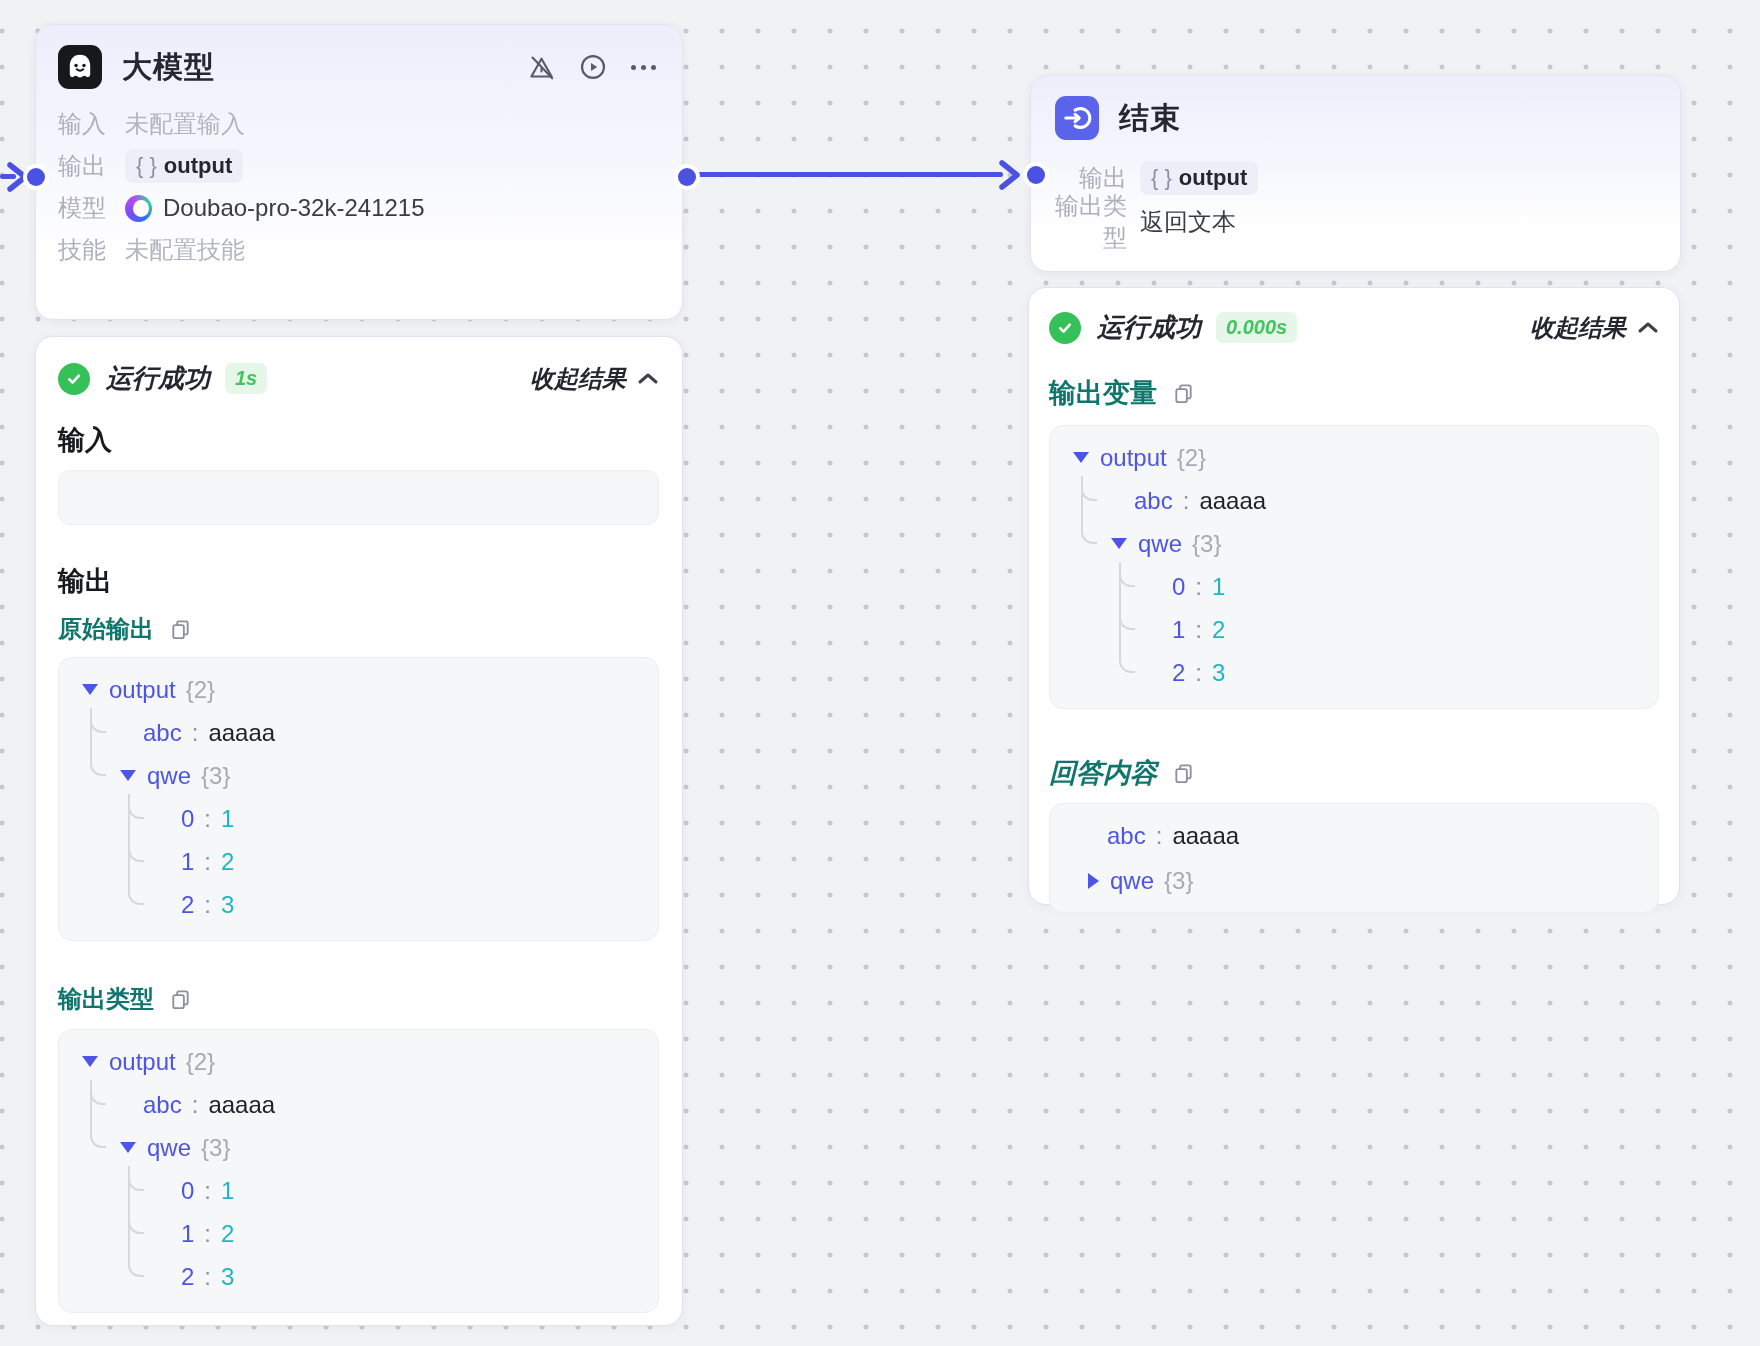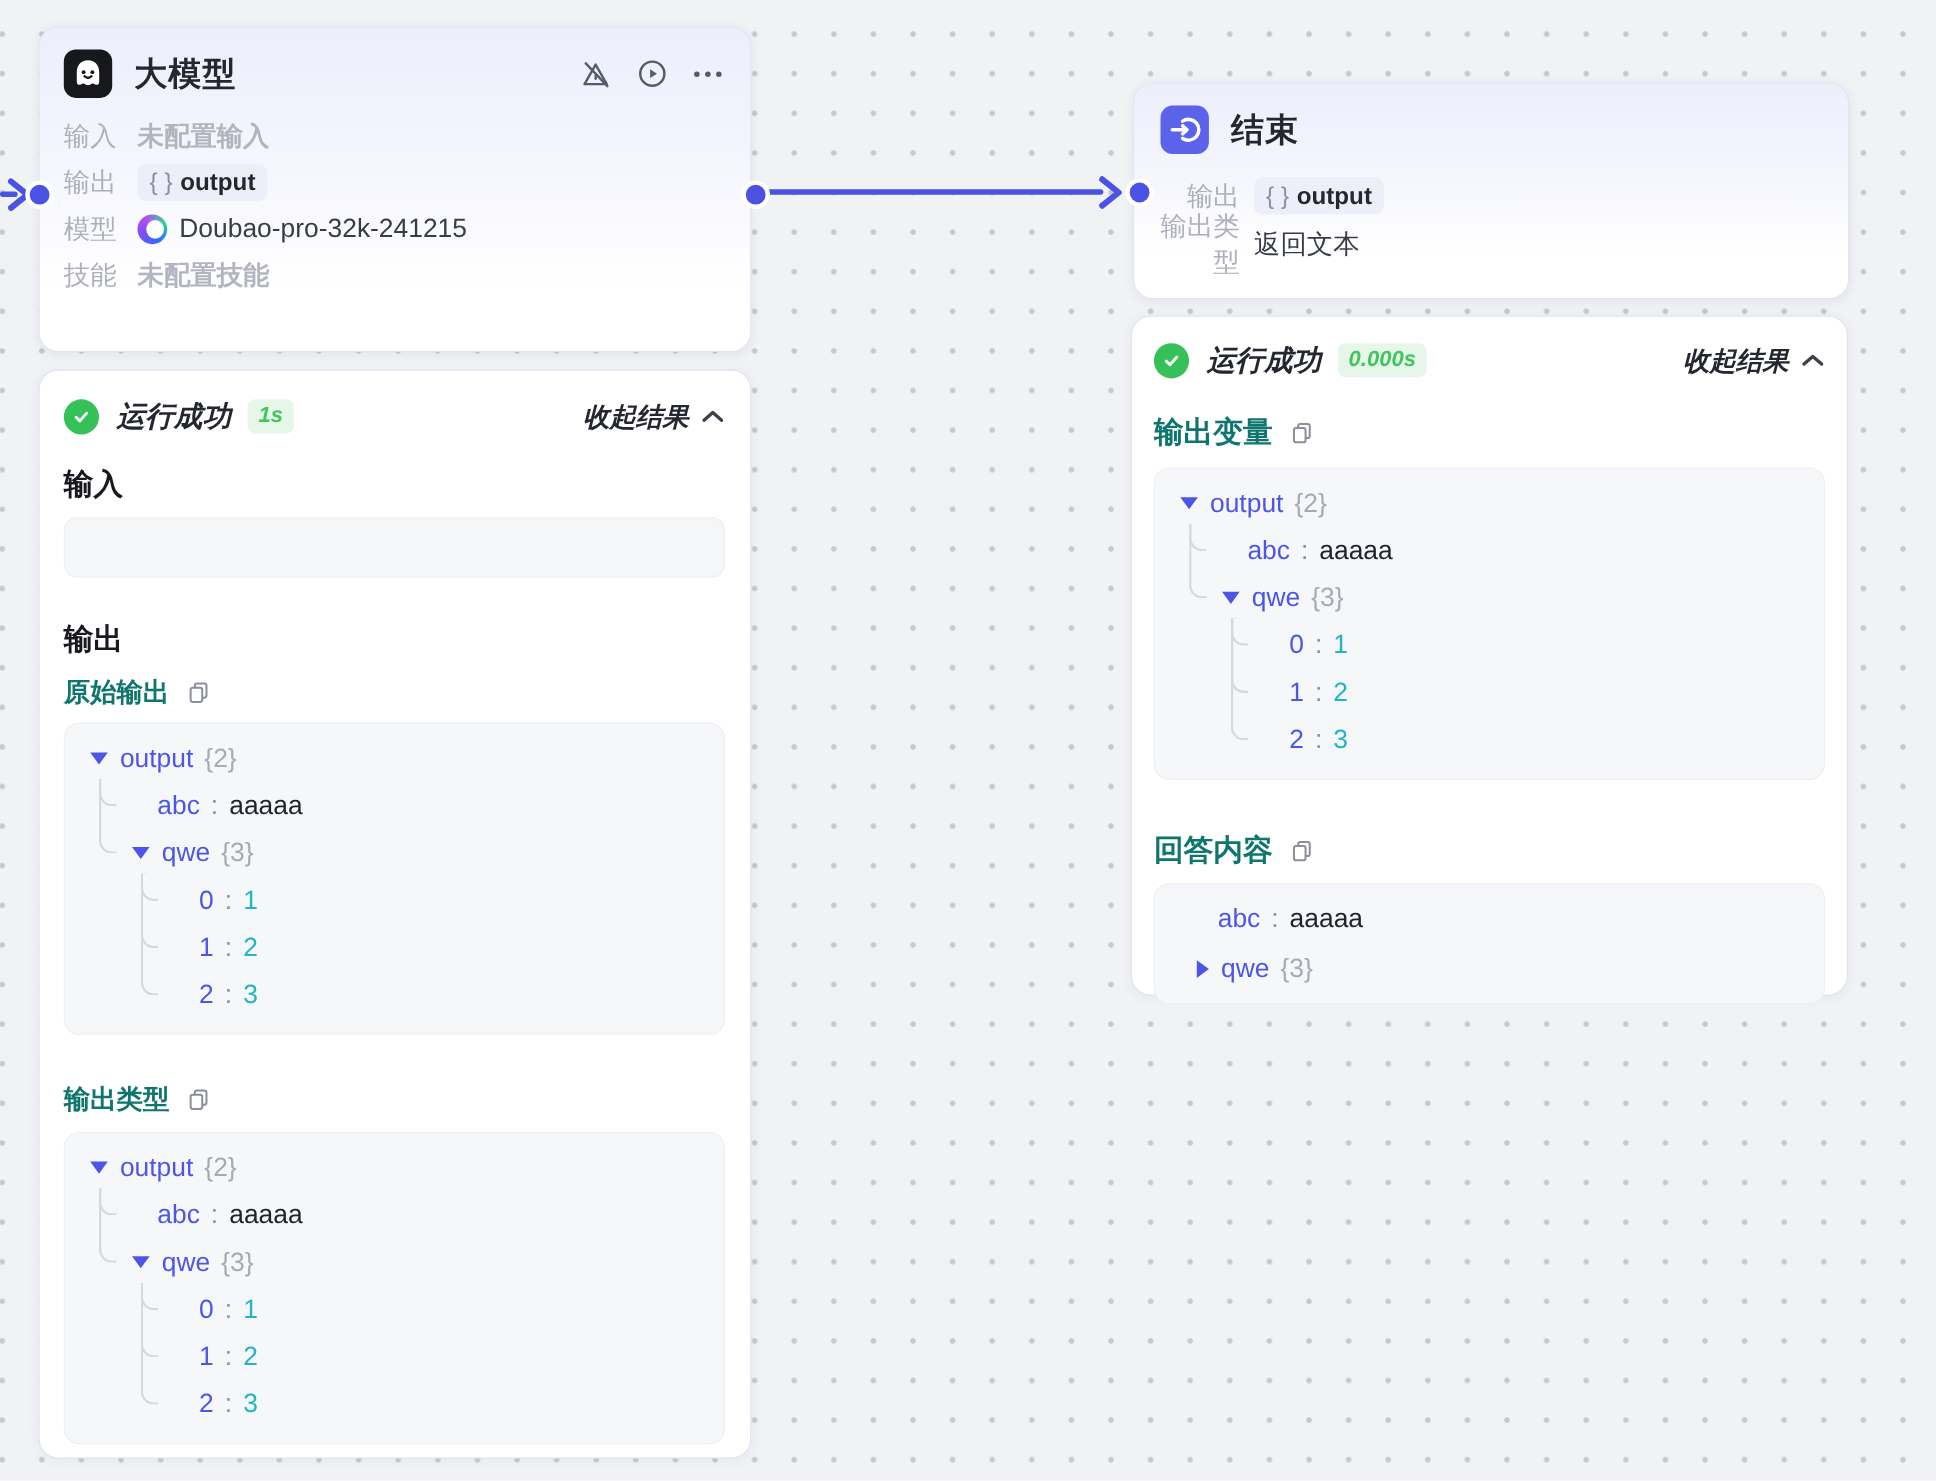--- a/index.html
+++ b/index.html
@@ -38,21 +38,21 @@
   .node-title { font-size:30px; font-weight:700; color:#24272f; letter-spacing:1px; }
   .head-actions { margin-left:auto; display:flex; align-items:center; gap:24px; color:#565b6b; }
   .head-actions .icon-btn { display:flex; align-items:center; cursor:pointer; }
   .dots { display:flex; gap:5px; align-items:center; padding:6px 0; }
   .dots i { width:5px; height:5px; border-radius:50%; background:#565b6b; }
 
   
   .node-rows { padding:14px 22px 0 22px; }
   .nrow { display:flex; align-items:center; height:42px; font-size:24px; }
   .nlabel { width:52px; flex:none; color:#adb0bc; margin-right:15px; }
-  .nmuted { color:#b2b5c0;font-weight:bold; }
+  .nmuted { color:#b2b5c0; }
   .nvalue { color:#383c46; }
   .chip { display:inline-flex; align-items:center; background:#edeff8; border-radius:8px;
           padding:4px 11px; gap:7px; }
   .chip .braces { color:#8a8fa4; font-size:22px; }
   .chip .chip-text { color:#24272f; font-size:22px; font-weight:700; }
   .model-icon { width:27px; height:27px; border-radius:50%; margin-right:11px; position:relative;
      background:conic-gradient(from 150deg,#2f6bff,#7a4df7,#b44cf2,#35d49a,#2f6bff); overflow:hidden; flex:none;}
   .model-icon::after { content:""; position:absolute; left:8px; top:5px; width:16px; height:17px;
      border-radius:50%; background:#fff; }
 
@@ -105,21 +105,21 @@
              border-top:11px solid #4d55e8; margin-right:11px; cursor:pointer; flex:none; }
   .caret-r { width:0; height:0; border-top:8px solid transparent; border-bottom:8px solid transparent;
              border-left:11px solid #4d55e8; margin-right:11px; cursor:pointer; flex:none; }
   .conn { position:absolute; width:16px; border-left:2px solid #d6d8de; border-bottom:2px solid #d6d8de;
           border-bottom-left-radius:12px; }
   .answer-box { margin-top:12px; background:#f6f7f9; border:1.5px solid #edeef2;
                 border-radius:14px; padding:9px 0; }
   .answer-box .trow { height:45px; }
 
   .mt12{margin-top:12px;} .mt14{margin-top:14px;} .mt26{margin-top:26px;}
-  .mt30{margin-top:30px;} .mt38{margin-top:38px;} .mt42{margin-top:42px;} .mt46{margin-top:46px;}
+  .mt30{margin-top:30px;} .mt38{margin-top:38px;} .mt42{margin-top:42px;} .mt46{margin-top:46px;font-style:italic;}
 </style>
 </head>
 <body>
 
 <div class="canvas">
 
   <div class="edge" style="left:0;top:174px;width:16px;"></div>
   <svg class="arrowhead" style="left:6px;top:160px;" width="24" height="34" viewBox="0 0 24 34">
     <polyline points="4,5 19,17 4,29" fill="none" stroke="#4b51e3" stroke-width="5.5" stroke-linecap="round" stroke-linejoin="round"></polyline>
   </svg>

